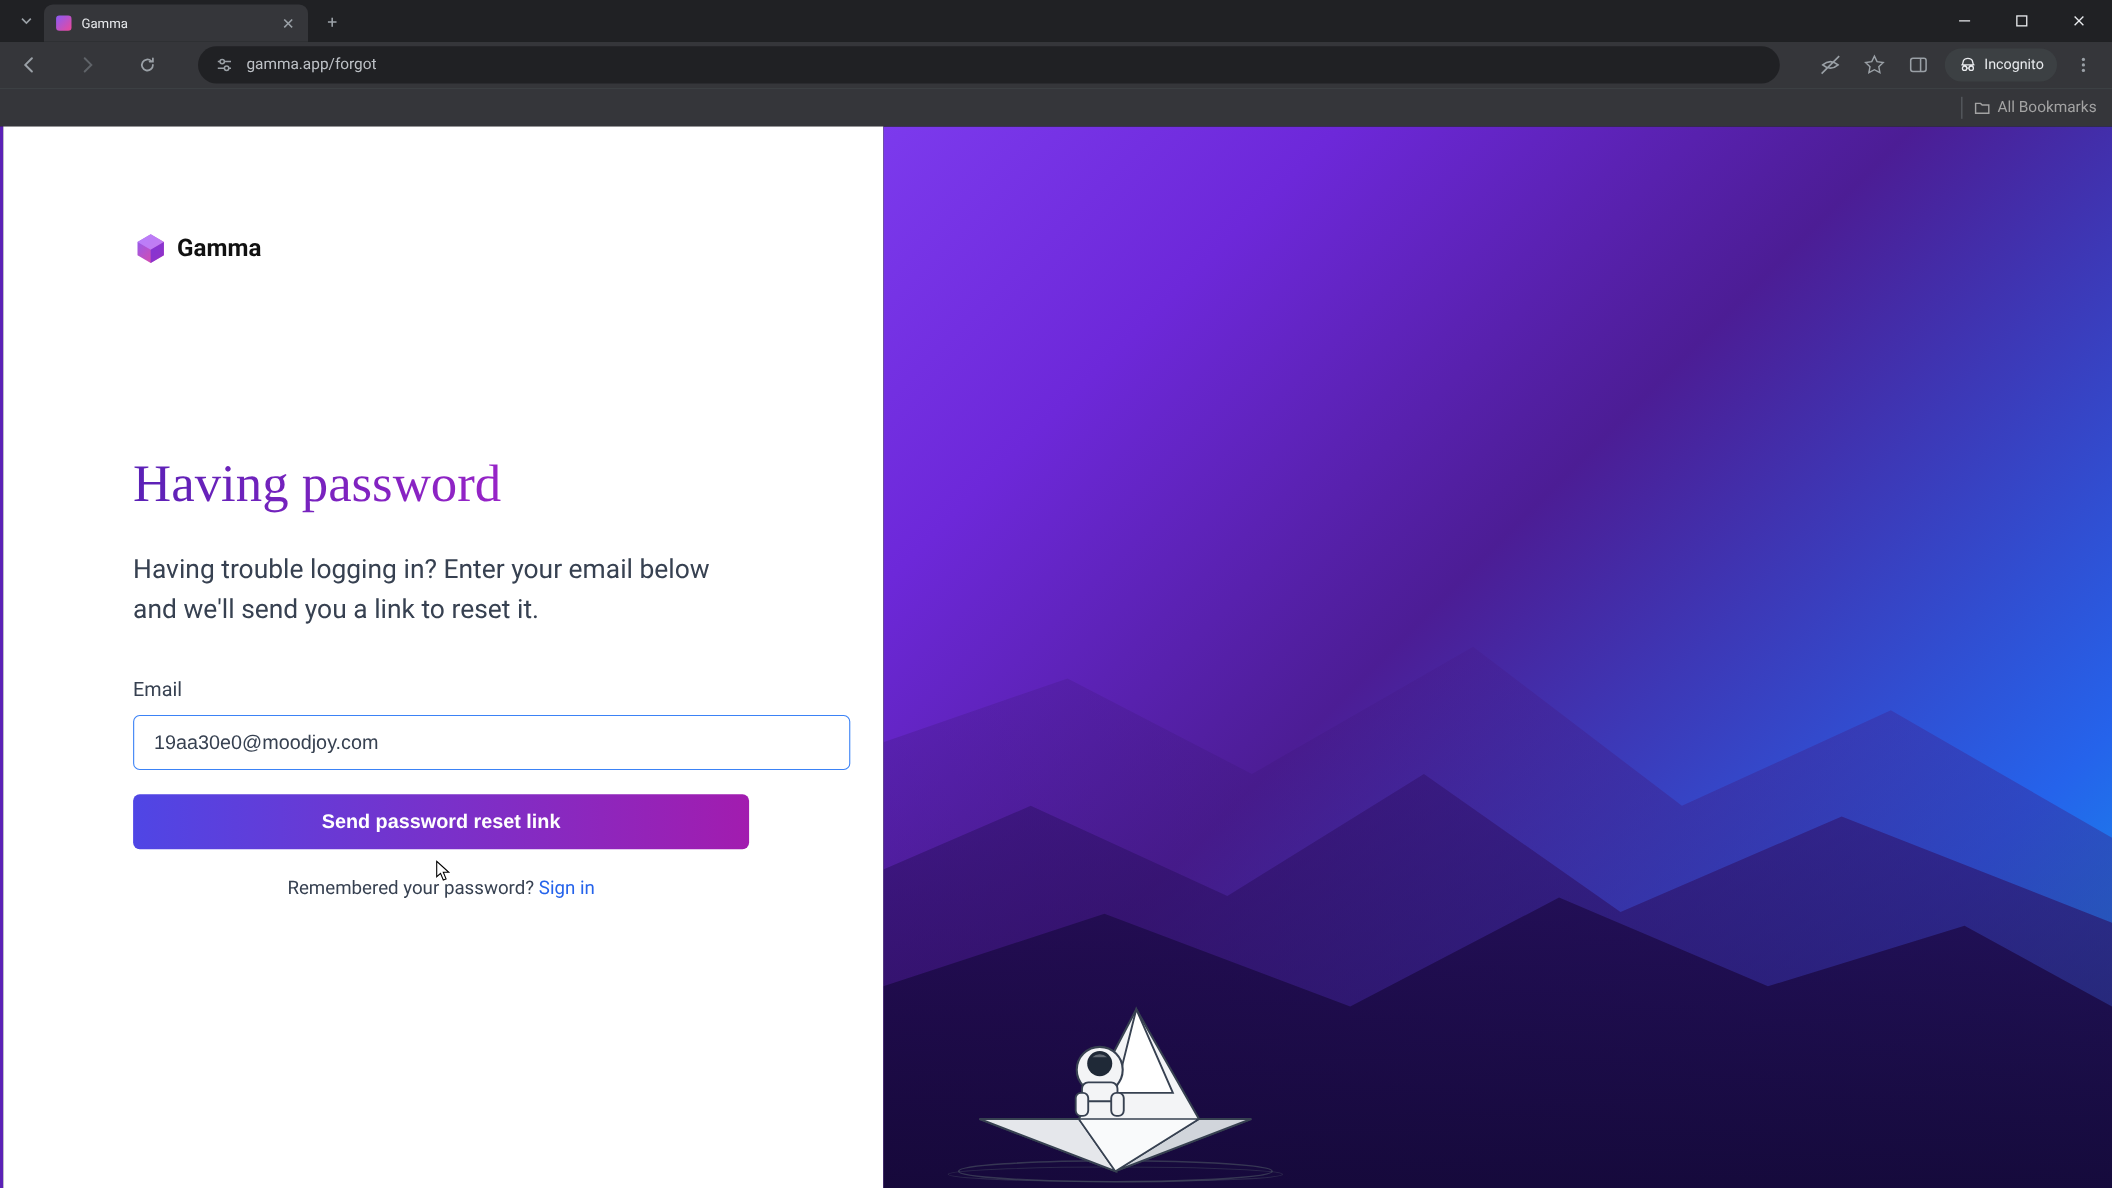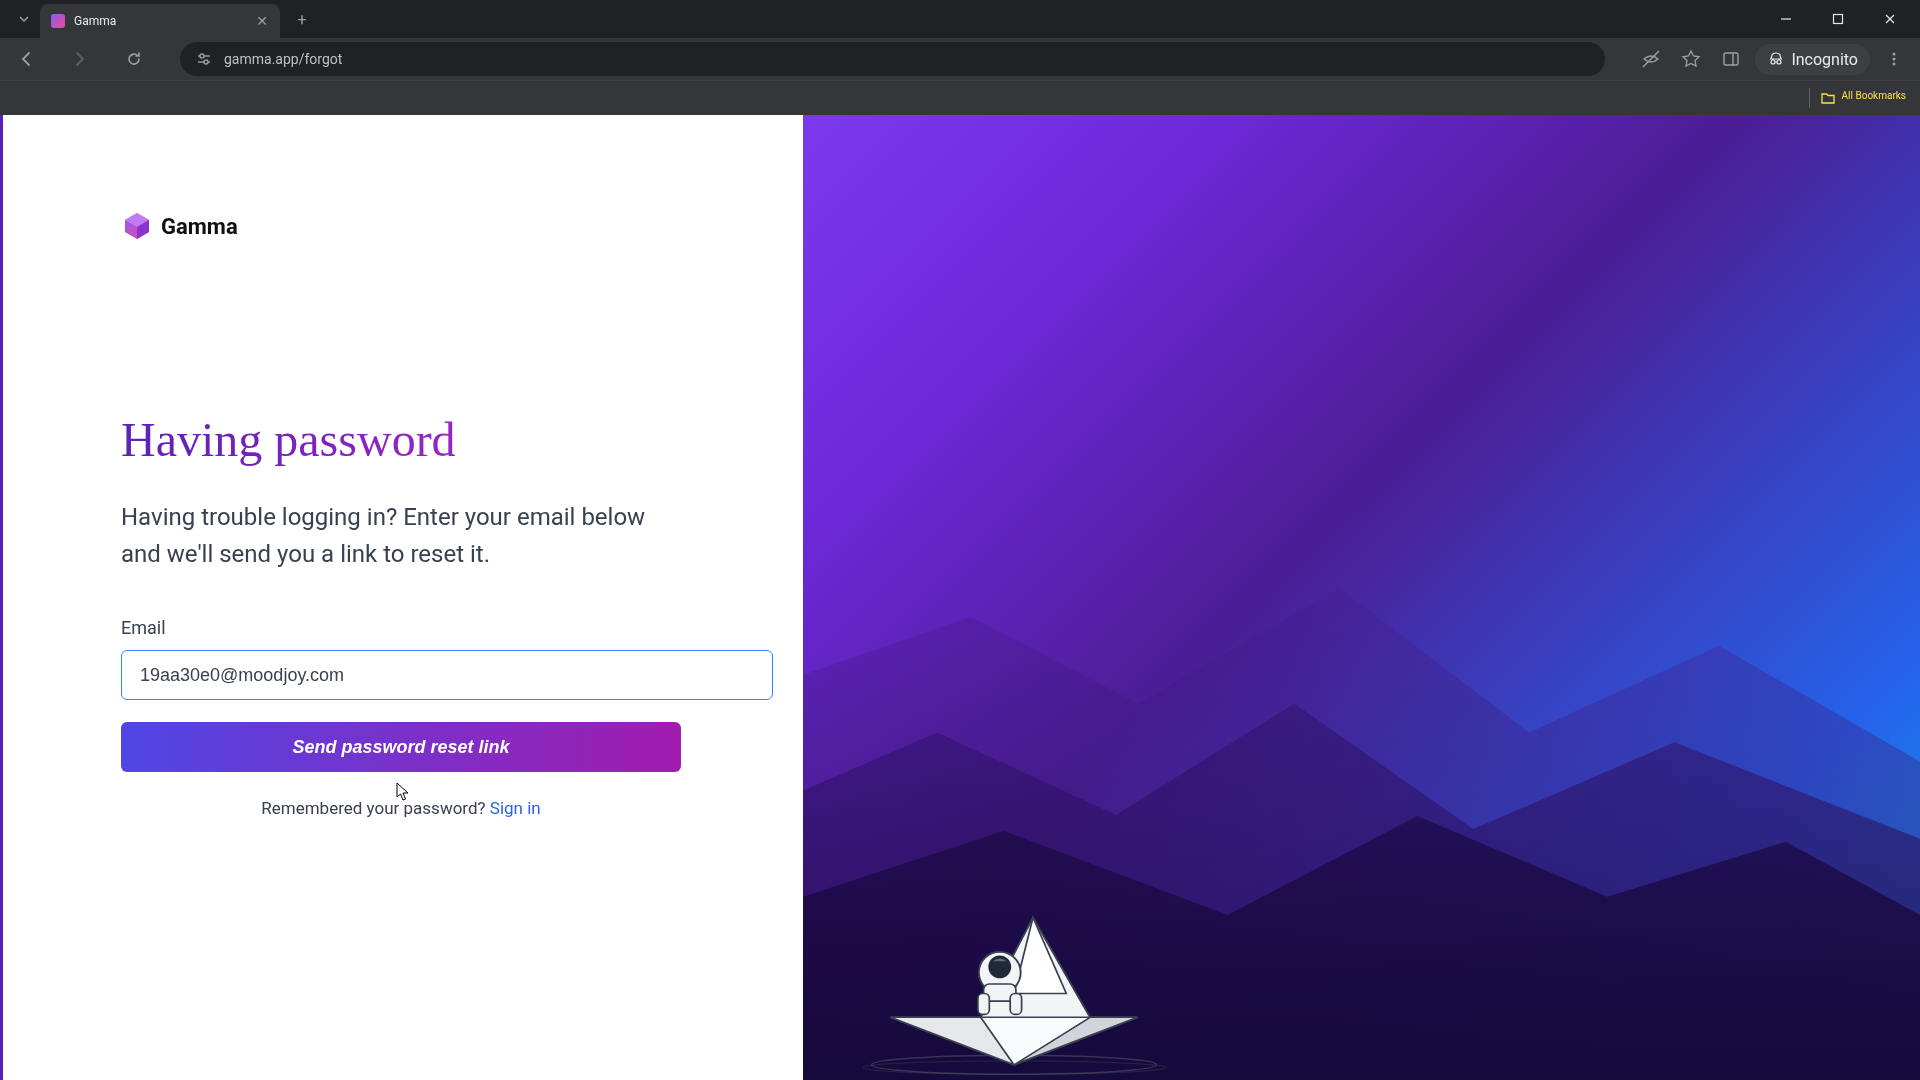--- a/index.html
+++ b/index.html
@@ -153,44 +153,45 @@
       cursor: pointer;
     }
     .incognito-badge {
       display: flex;
       align-items: center;
       gap: 6px;
       background: #3c4043;
       padding: 6px 12px;
       border-radius: 16px;
       color: #e8eaed;
-      font-size: 16px;
+      font-size: 13px;
       text-align: right;
     }
     
     .bookmarks-bar {
       height: 35px;
       background: #35363a;
       border-top: 1px solid #3c4043;
       display: flex;
       align-items: center;
       justify-content: flex-end;
       padding: 0 14px;
       gap: 10px;
     }
     .bookmarks-divider {
       width: 1px;
       height: 20px;
       background: #5f6368;
     }
     .bookmarks-link {
       display: flex;
+      align-items: center;
       gap: 6px;
-      color: #fde047;
-      font-size: 10px;
+      color: #a3a3a3;
+      font-size: 14px;
       cursor: pointer;
     }
     
     
     .page {
       height: calc(1080px - 115px);
       display: flex;
     }
     .left-edge {
       width: 3px;
@@ -254,21 +255,20 @@
       width: 560px;
       height: 50px;
       border: none;
       border-radius: 6px;
       background: linear-gradient(90deg, #4f46e5 0%, #a21caf 100%);
       color: #fff;
       font-size: 18px;
       font-weight: 600;
       cursor: pointer;
       margin-bottom: 26px;
-      font-style: italic;
     }
     .signin-row {
       width: 560px;
       text-align: center;
       font-size: 17px;
       color: #374151;
     }
     .signin-link {
       color: #2563eb;
       text-decoration: none;

